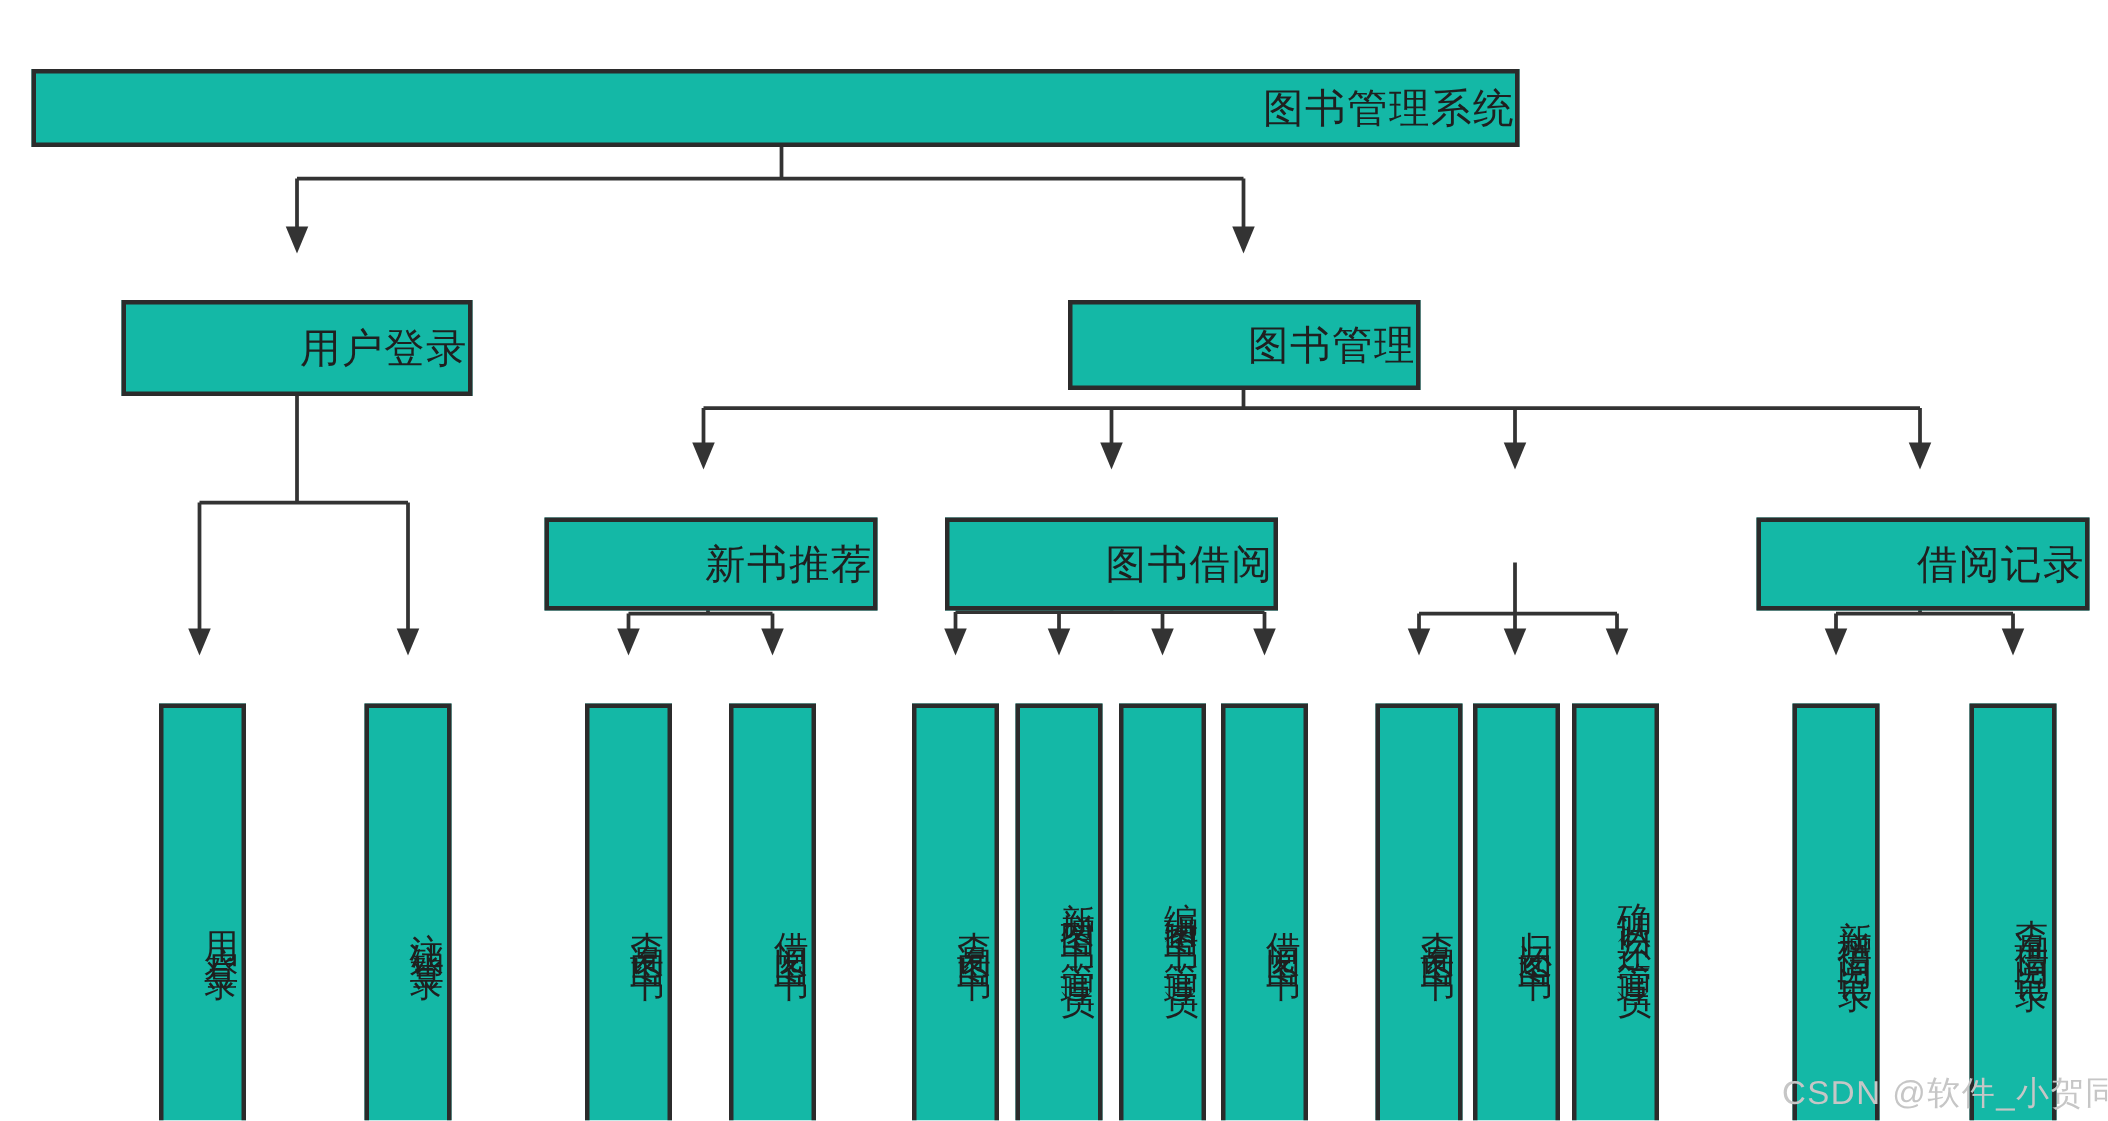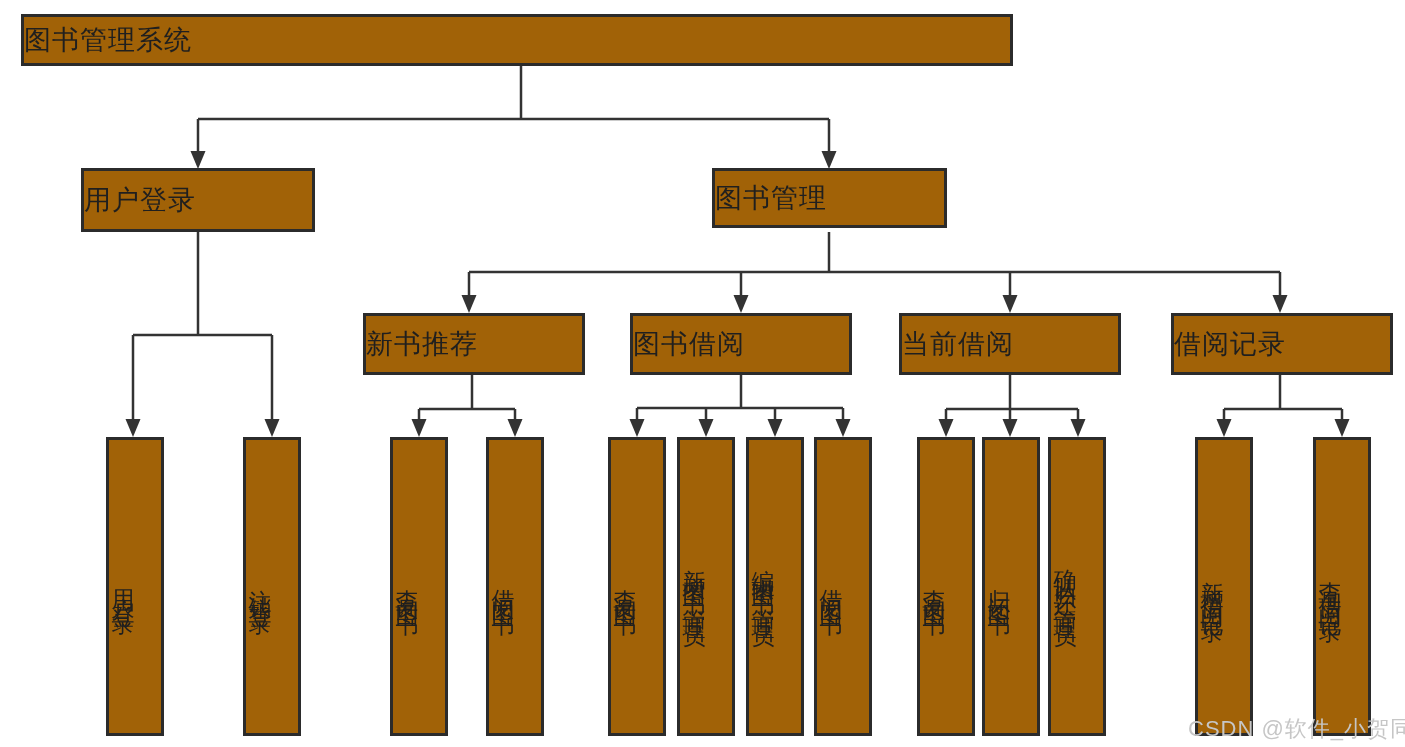--- a/index.html
+++ b/index.html
@@ -14,25 +14,26 @@
   #connectors {
     position: absolute;
     left: 0; top: 0;
     width: 1405px; height: 747px;
     pointer-events: none;
   }
   .box {
     position: absolute;
     box-sizing: border-box;
     border: 3px solid #2b2b2b;
-    background: #a16207;
+    background: #14b8a6;
     display: flex;
     align-items: center;
-    justify-content: flex-start;
+    justify-content: flex-end;
     color: #1f1f1f;
+    margin-top: 32px;
   }
   .hbox { font-size: 27px; letter-spacing: 1px; }
   .vbox span {
     writing-mode: vertical-lr;
     text-orientation: mixed;
     font-size: 23px;
     letter-spacing: 8px;
     line-height: 1.2;
     white-space: nowrap;
   }
@@ -126,23 +127,20 @@
   <div class="box hbox" style="left:712px; top:168px; width:235px; height:60px;">
     <span>图书管理</span>
   </div>
 
   <div class="box hbox" style="left:363px; top:313px; width:222px; height:62px;">
     <span>新书推荐</span>
   </div>
   <div class="box hbox" style="left:630px; top:313px; width:222px; height:62px;">
     <span>图书借阅</span>
   </div>
-  <div class="box hbox" style="left:899px; top:313px; width:222px; height:62px;">
-    <span>当前借阅</span>
-  </div>
   <div class="box hbox" style="left:1171px; top:313px; width:222px; height:62px;">
     <span>借阅记录</span>
   </div>
 
   <div class="box vbox" style="left:106px; top:437px; width:58px; height:299px;">
     <span>用户登录</span>
   </div>
   <div class="box vbox" style="left:243px; top:437px; width:58px; height:299px;">
     <span>注销登录</span>
   </div>

